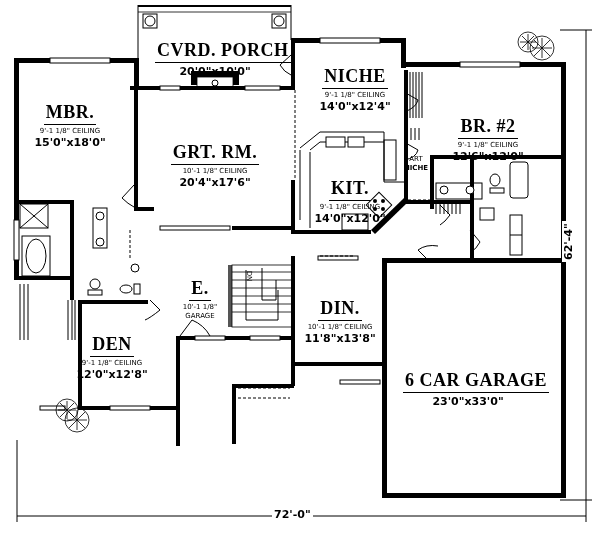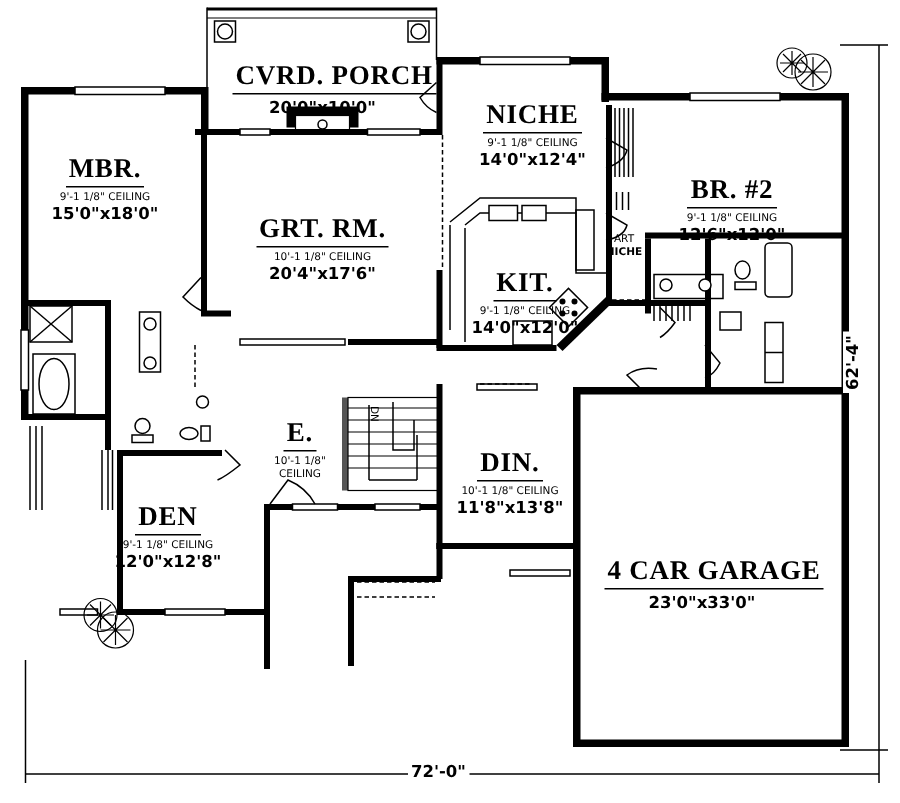--- a/index.html
+++ b/index.html
@@ -275,38 +275,38 @@
 </div>
 
 <div class="label" style="left:401px; top:155px; width:30px; font-size:7px; line-height:9px;">
   <span style="display:block;">ART</span>
   <span style="display:block;font-weight:bold;">NICHE</span>
 </div>
 
 <div class="label" style="left:175px; top:278px; width:50px;">
   <span class="room-name">E.</span>
   <span class="room-ceiling">10'-1 1/8"</span>
-  <span class="room-ceiling">CEILING</span>
+  <span class="room-ceiling">GARAGE</span>
 </div>
 
 <div class="label" style="left:244px; top:272px; font-size:7px; transform:rotate(90deg);">
   <span>DN</span>
 </div>
 
 <div class="label" style="left:300px; top:298px; width:80px;">
   <span class="room-name">DIN.</span>
   <span class="room-ceiling">10'-1 1/8" CEILING</span>
   <span class="room-dim">11'8"x13'8"</span>
 </div>
 
 <div class="label" style="left:72px; top:334px; width:80px;">
   <span class="room-name">DEN</span>
   <span class="room-ceiling">9'-1 1/8" CEILING</span>
   <span class="room-dim">12'0"x12'8"</span>
 </div>
 
 <div class="label" style="left:403px; top:370px; width:130px;">
-  <span class="room-name">4 CAR GARAGE</span>
+  <span class="room-name">6 CAR GARAGE</span>
   <span class="room-dim">23'0"x33'0"</span>
 </div>
 
 <div class="dim-label" style="left:272px; top:508px;">72'-0"</div>
 <div class="dim-label" style="left:562px; top:262px; transform:rotate(-90deg); transform-origin:left top;">62'-4"</div>
 
 </body></html>

